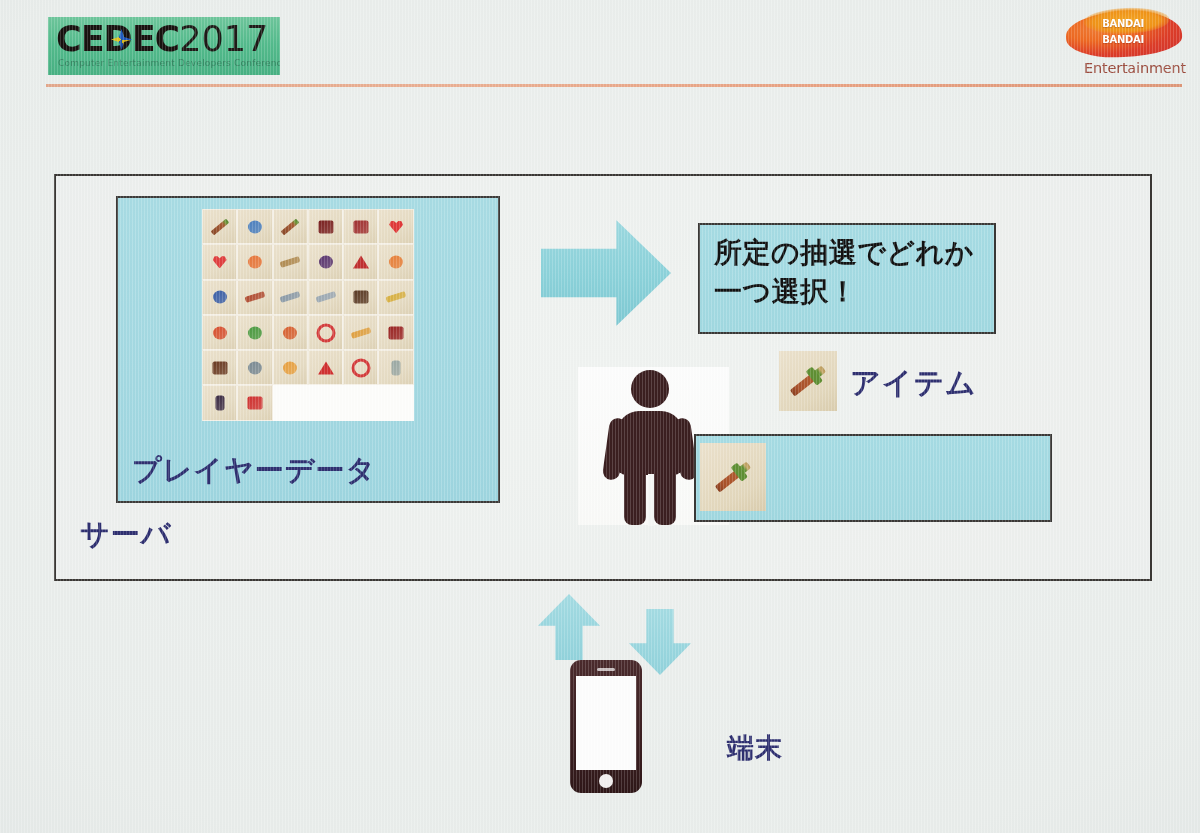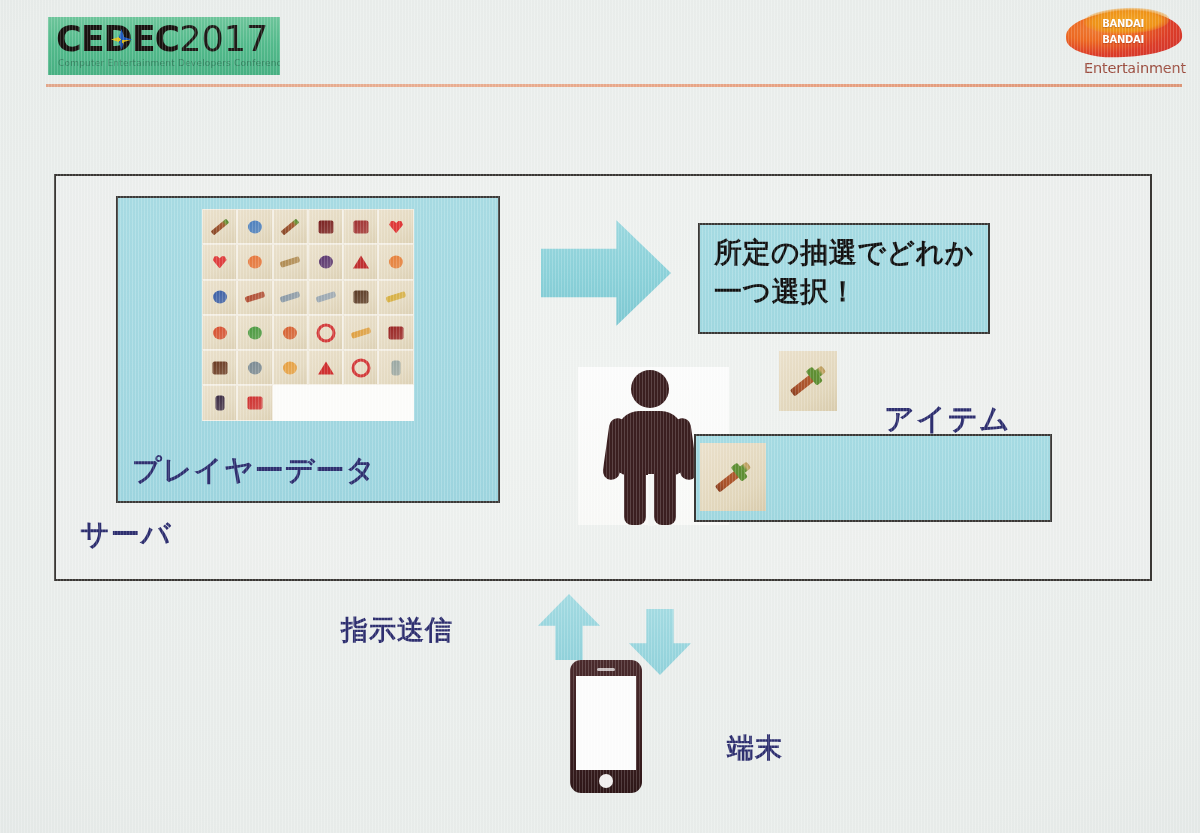--- a/index.html
+++ b/index.html
@@ -133,20 +133,21 @@
     background:linear-gradient(180deg,#9cd9e0 0%,#8bd2da 55%,#7ec9d3 100%);
     clip-path:polygon(0% 28%,58% 28%,58% 2%,100% 50%,58% 98%,58% 72%,0% 72%);
     filter:drop-shadow(0 0 .8px #4d4f51) drop-shadow(0 0 .8px #4d4f51);
   }
 
   
   .callout{
     position:absolute;left:698px;top:223px;width:288px;height:107px;
     border:2px solid #3a3836;
     background:linear-gradient(180deg,#a6dce4 0%,#a1d9e1 100%);
+    padding-left:6px;
   }
   .callout .t{
     position:absolute;left:14px;top:8px;width:266px;
     font-size:28px;font-weight:bold;color:#111;line-height:39px;
     letter-spacing:.5px;
   }
 
   
   .person-bg{
     position:absolute;left:578px;top:367px;width:151px;height:158px;
@@ -176,22 +177,22 @@
     position:absolute;left:50%;top:50%;width:40px;height:8px;border-radius:2px;
     transform:translate(-50%,-50%) rotate(-38deg);
     background:linear-gradient(90deg,#8a4020 0%,#a9522a 20%,#b05a2e 62%,#7fae45 74%,#5f8f33 84%,#c8a96b 92%,#b99a5c 100%);
   }
   .chip-sword:after{
     content:"";position:absolute;right:20%;top:-5px;width:8px;height:18px;
     background:#5f8f33;border-radius:2px;
   }
   .item-chip-a{left:779px;top:351px;}
   .item-label-a{
-    position:absolute;left:884px;top:363px;font-size:30px;font-weight:bold;
-    color:#2e2f70;letter-spacing:1px;margin-top:36px;
+    position:absolute;left:850px;top:363px;font-size:30px;font-weight:bold;
+    color:#2e2f70;letter-spacing:1px;
   }
   .player-box{
     position:absolute;left:694px;top:434px;width:354px;height:84px;
     border:2px solid #3a3836;
     background:linear-gradient(180deg,#a6dce4 0%,#a0d8e0 100%);
   }
   .item-chip-p{left:700px;top:443px;width:66px;height:68px;}
   .player-label{
     position:absolute;left:795px;top:457px;font-size:30px;font-weight:bold;
     color:#2e2f70;letter-spacing:1px;white-space:nowrap;
@@ -390,21 +391,20 @@
   <div class="item-chip item-chip-a">
     <div class="chip-sword"></div>
   </div>
   <div class="item-label-a">アイテム</div>
 
   <div class="player-box"></div>
   <div class="item-chip item-chip-p">
     <div class="chip-sword"></div>
   </div>
 
-  <div class="send-label">指示送信</div>
   <div class="arr-up"></div>
   <div class="arr-dn"></div>
 
   <div class="phone">
     <div class="phone-speaker"></div>
     <div class="phone-screen"></div>
     <div class="phone-home"></div>
   </div>
   <div class="device-label">端末</div>
 

